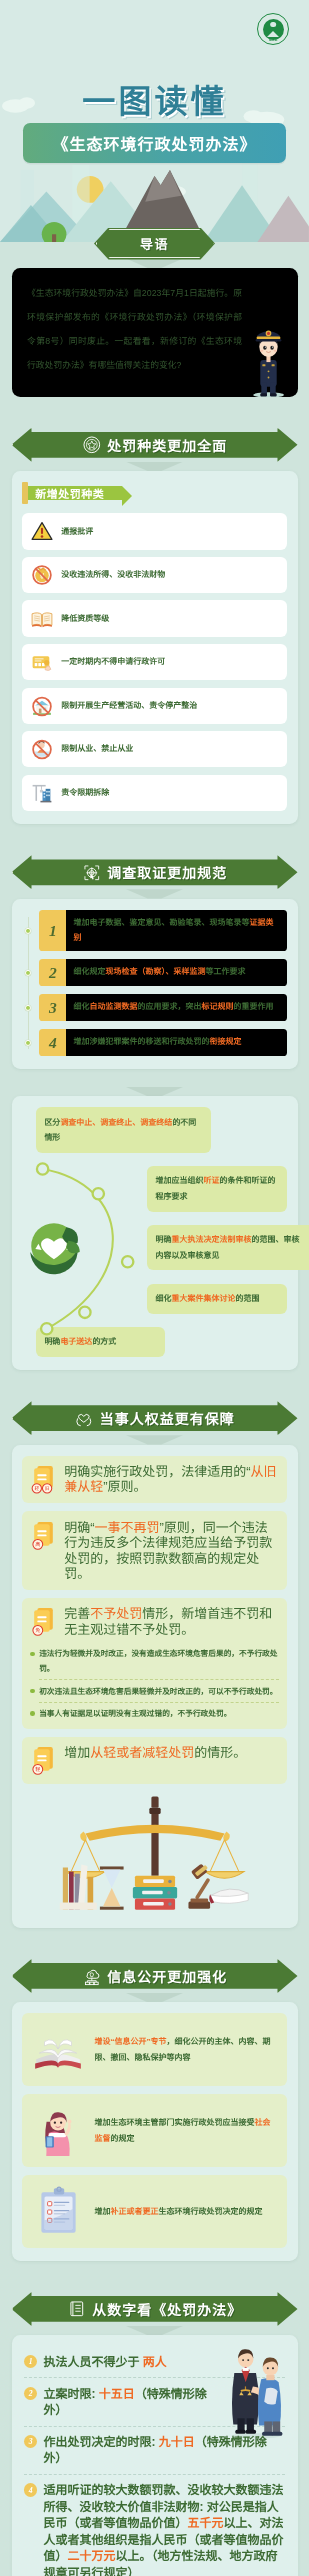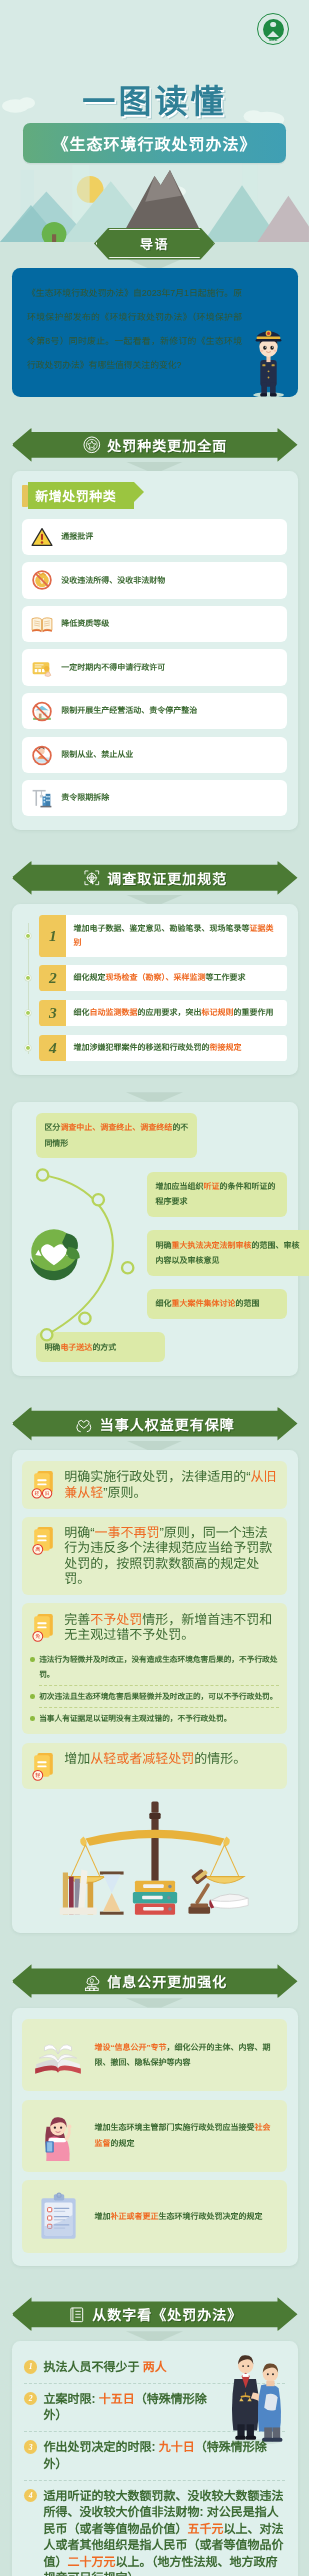--- a/index.html
+++ b/index.html
@@ -92,41 +92,41 @@
 
   
   .card{
     width:286px;margin:0 auto; background:#dff0ec; border-radius:8.2px;
     padding:11.3px 10.3px 13.4px; box-shadow:0 1px 3.1px rgba(90,130,115,.13);
   }
   .gap{height:17.5px;}
 
   
   .intro{
-    width:286px;margin:0 auto;background:#0369a1;border-radius:8.2px;
+    width:286px;margin:0 auto;background:#000000;border-radius:8.2px;
     padding:13.4px 15.5px 15.5px; position:relative; min-height:129px;
   }
   .intro p{
     font-size:8.8px;line-height:24px;color:#33562f;text-align:justify;
     background-image:repeating-linear-gradient(to bottom,transparent 0,transparent 23px,#b7d8cd 23px,#b7d8cd 23px);
     background-size:100% 24px;
     padding-right:40px;
   }
   .officer{
     position:absolute;right:8.2px;bottom:0;width:41px;height:77px;
   }
 
   
   .sublabel{
     display:flex;align-items:center;margin-bottom:9.3px;
   }
   .sublabel .bar{width:6.2px;height:21.6px;background:#e6c45c;border-radius:1px;}
   .sublabel .arrow{
-    position:relative;height:27px;background:#9bc540;display:flex;align-items:center;
-    padding:0 17.5px 0 7.2px;color:#fff;font-size:13px;font-weight:bold;letter-spacing:0.5px;
+    position:relative;height:14px;background:#9bc540;display:flex;align-items:center;
+    padding:0 17.5px 0 7.2px;color:#fff;font-size:11px;font-weight:bold;letter-spacing:0.5px;
   }
   .sublabel .arrow::after{
     content:"";position:absolute;right:-10.3px;top:0;width:0;height:0;
     border-top:10.8px solid transparent;border-bottom:10.8px solid transparent;
     border-left:10.3px solid #9bc540;
   }
 
   
   .prow{
     display:flex;align-items:center;gap:7.2px;background:#fff;border-radius:6.2px;
@@ -149,31 +149,31 @@
   .nrow .num{
     width:27px;flex:none;background:#efc košt;
   }
   .nrow .num{
     width:27px;flex:none;background:#f0c85a;border-radius:3.6px 0 0 3.6px;
     display:flex;align-items:center;justify-content:center;
     font-size:15.5px;font-style:italic;font-weight:bold;color:#4d6b2f;
     font-family:"Liberation Serif",serif;
   }
   .nrow .body{
-    flex:1;background:#ffffff;border-radius:0 3.6px 3.6px 0;
+    flex:1;background:#000000;border-radius:0 3.6px 3.6px 0;
     padding:6.2px 7.2px;font-size:8px;line-height:14.4px;font-weight:bold;color:#3d6b34;
   }
 
   
   .proc{position:relative;min-height:268px;}
   .bub{
     background:#dceaa8;border-radius:6.2px;padding:7.2px 8.2px;
     font-size:8px;line-height:15.5px;font-weight:bold;color:#3d6b34;
   }
-  .bub.b1{width:161px;margin-left:14.4px;}
+  .bub.b1{width:175px;margin-left:14.4px;}
   .bub.b2{width:140px;margin-left:calc(100% - 140px);margin-top:13.4px;}
   .bub.b3{width:168px;margin-left:calc(100% - 140px);margin-top:13.4px;}
   .bub.b4{width:140px;margin-left:calc(100% - 140px);margin-top:13.4px;}
   .bub.b5{width:129px;margin-left:14.4px;margin-top:13.4px;}
   .leaf-badge{
     position:absolute;left:11.3px;top:120px;width:67px;height:67px;
   }
 
   
   .rrow{

